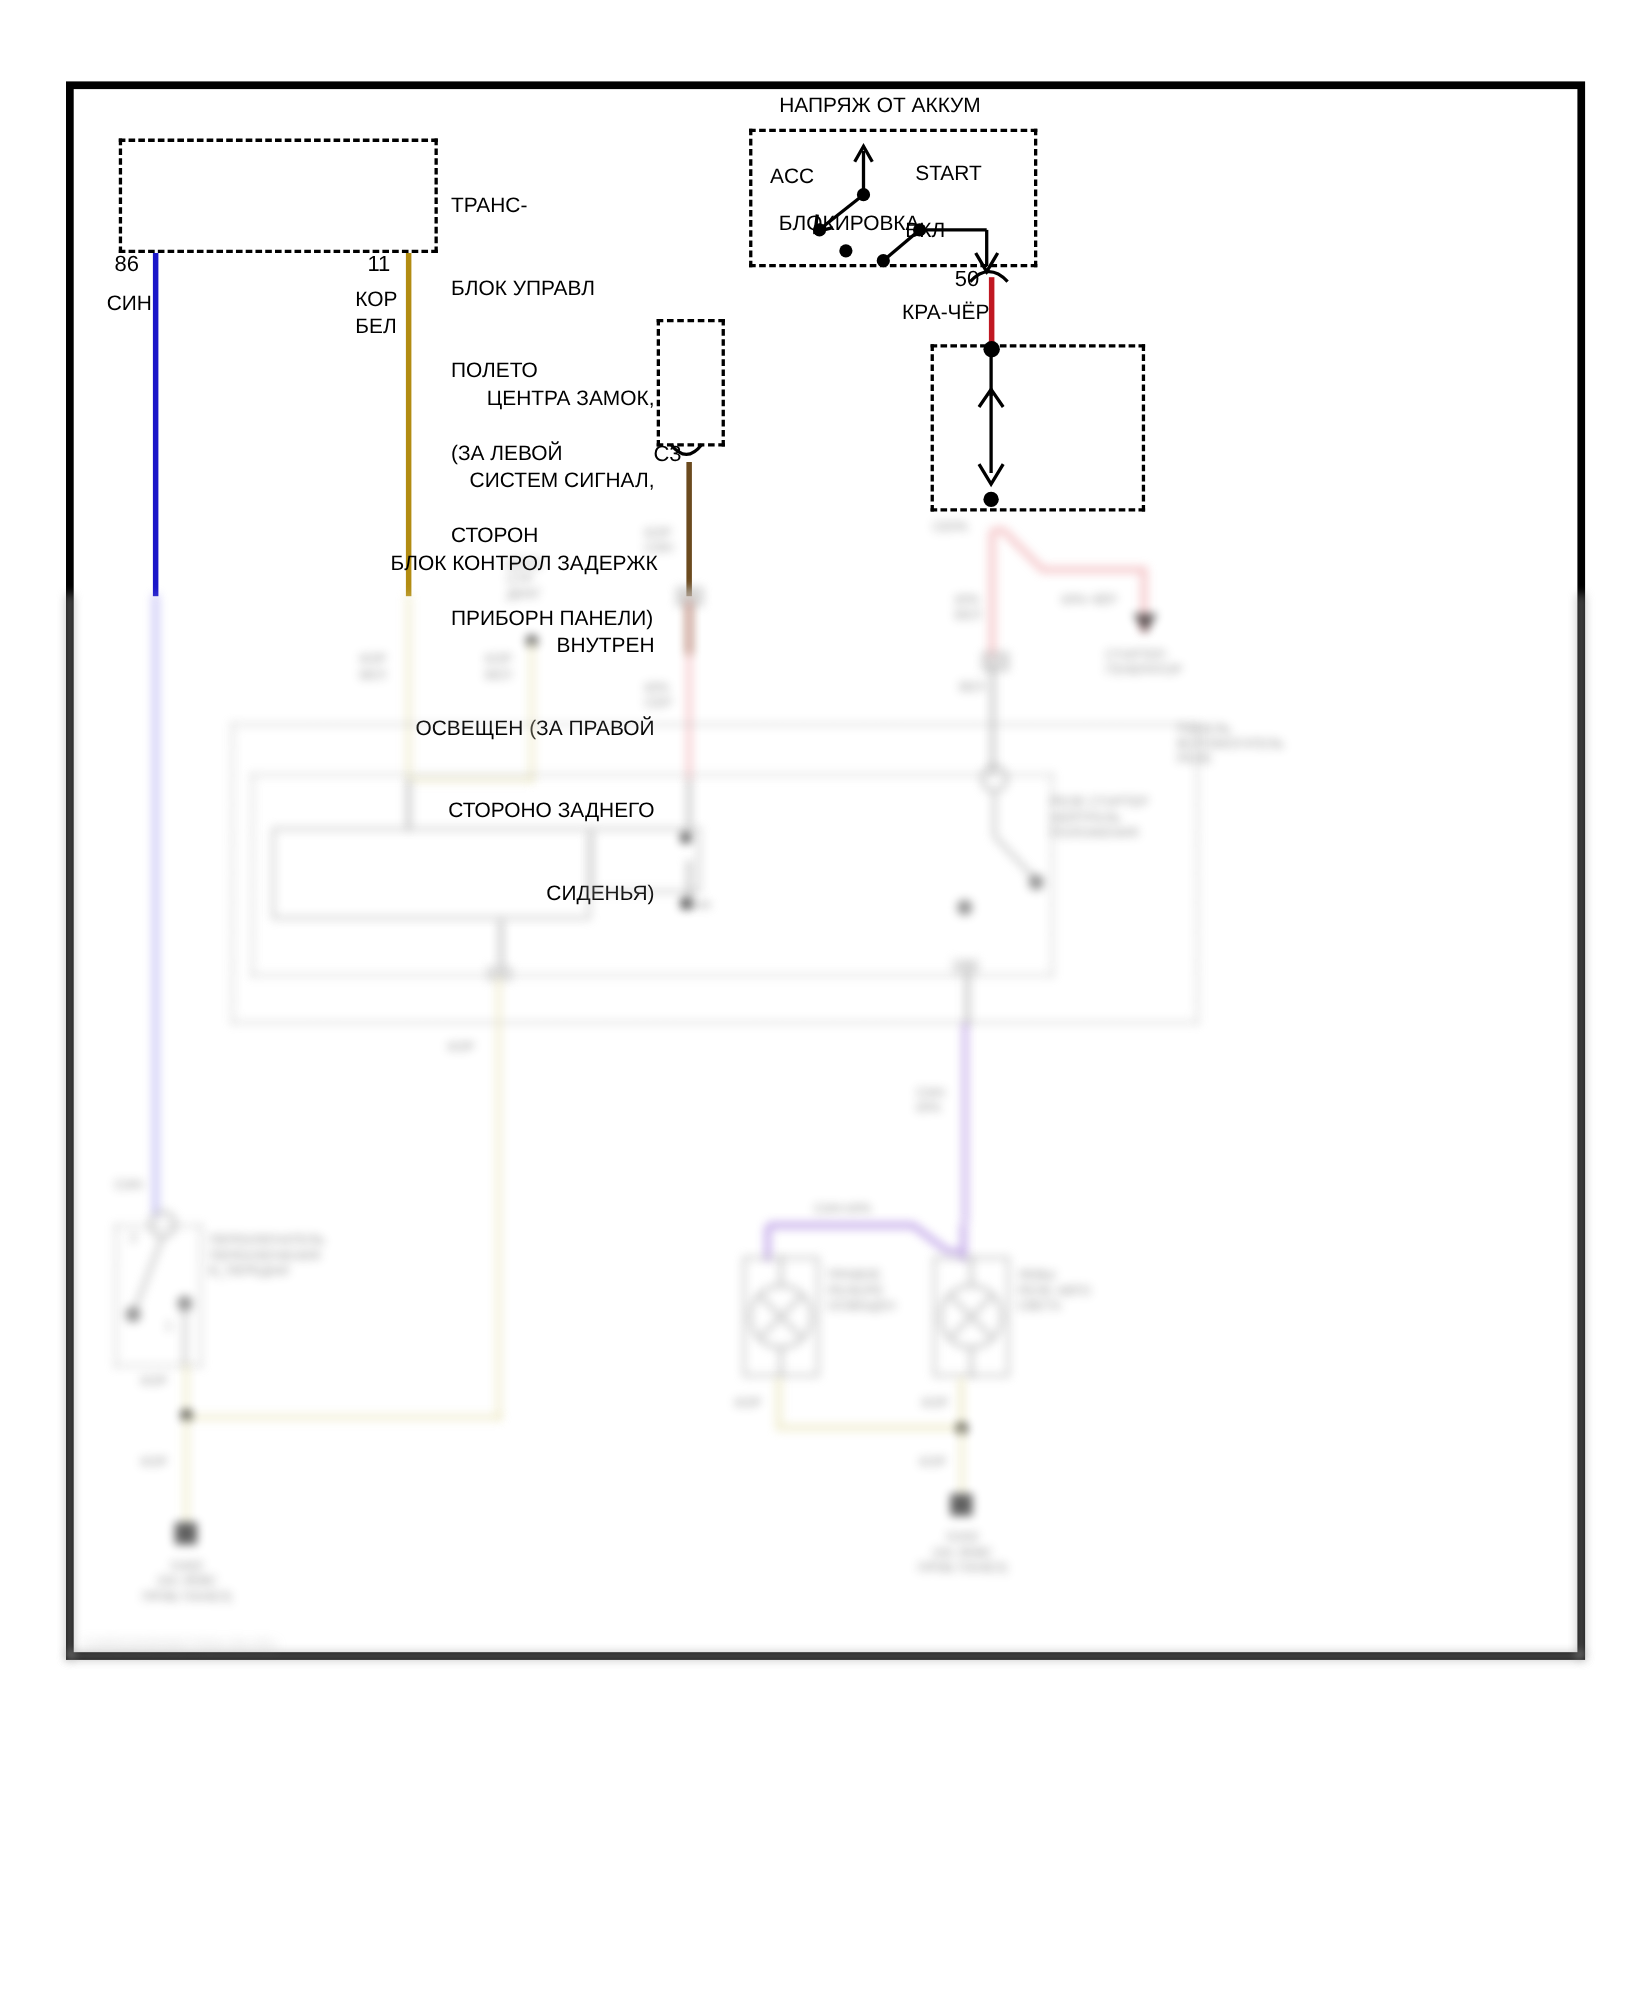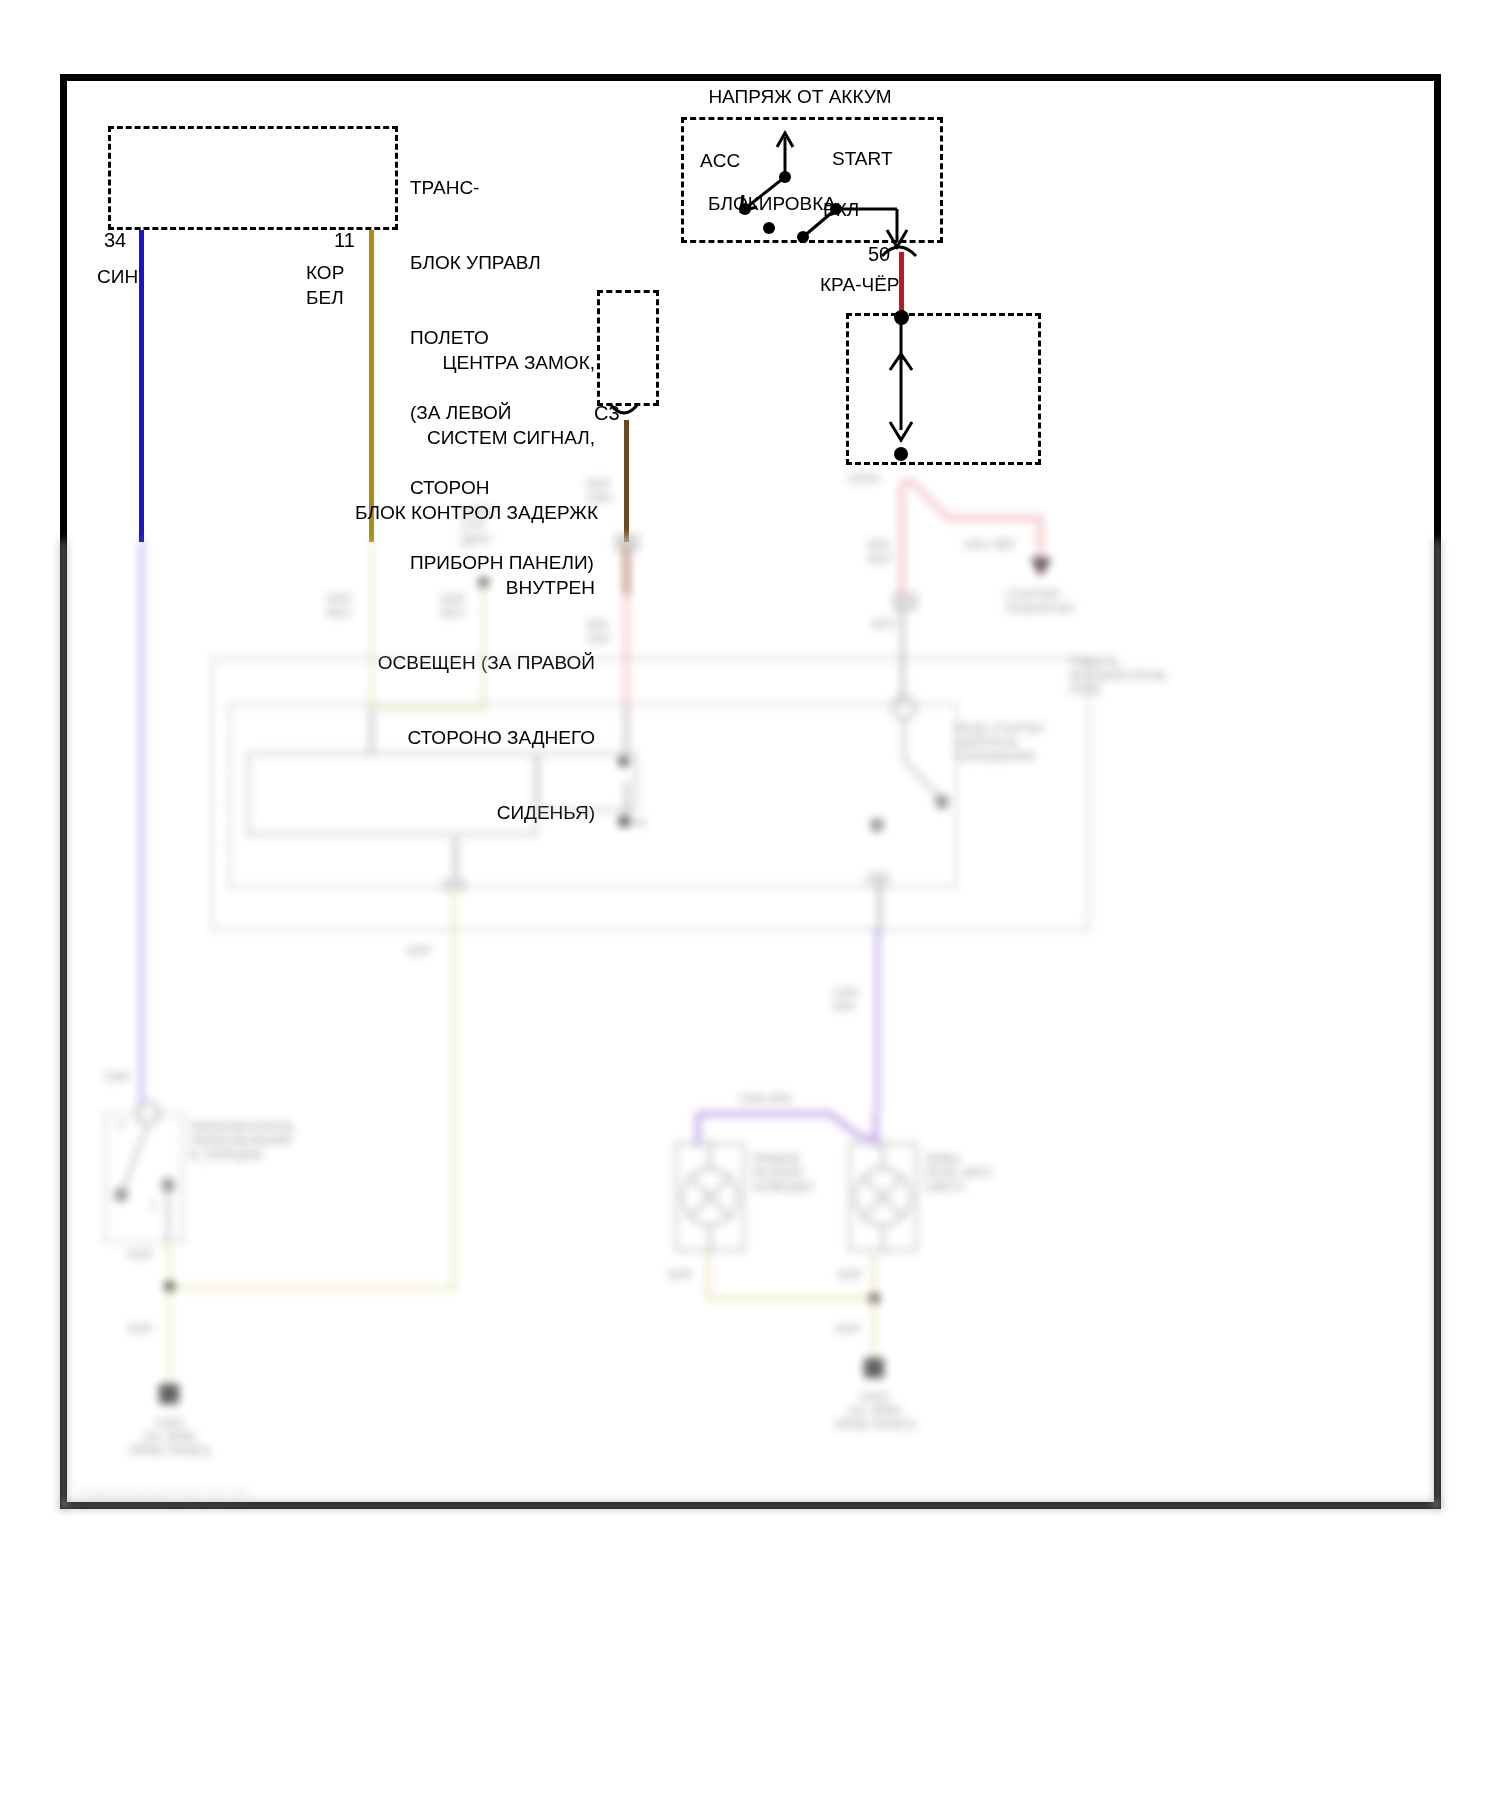--- a/index.html
+++ b/index.html
@@ -63,28 +63,28 @@
 
   <div class="lbl" style="left:410px;top:125px;width:300px;">
     <div>ТРАНС-</div>
     <div>БЛОК УПРАВЛ</div>
     <div>ПОЛЕТО</div>
     <div>(ЗА ЛЕВОЙ</div>
     <div>СТОРОН</div>
     <div>ПРИБОРН ПАНЕЛИ)</div>
   </div>
 
-  <div class="pin" style="left:104px;top:229px;">34</div>
+  <div class="pin" style="left:104px;top:229px;">86</div>
   <div class="pin" style="left:334px;top:229px;">11</div>
 
   <div class="wire vw blu" style="left:139px;top:230px;height:312px;"></div>
   <div class="lbl" style="left:97px;top:264px;">СИН</div>
 
   <div class="wire vw gold" style="left:369px;top:230px;height:312px;"></div>
-  <div class="lbl" style="left:306px;top:260px;">КОР
+  <div class="lbl" style="left:323px;top:260px;">КОР
 БЕЛ</div>
 
   <div class="lbl lbl-r" style="left:355px;top:300px;width:240px;">
     <div>ЦЕНТРА ЗАМОК,</div>
     <div>СИСТЕМ СИГНАЛ,</div>
     <div>БЛОК КОНТРОЛ ЗАДЕРЖК</div>
     <div>ВНУТРЕН</div>
     <div>ОСВЕЩЕН (ЗА ПРАВОЙ</div>
     <div>СТОРОНО ЗАДНЕГО</div>
     <div>СИДЕНЬЯ)</div>

